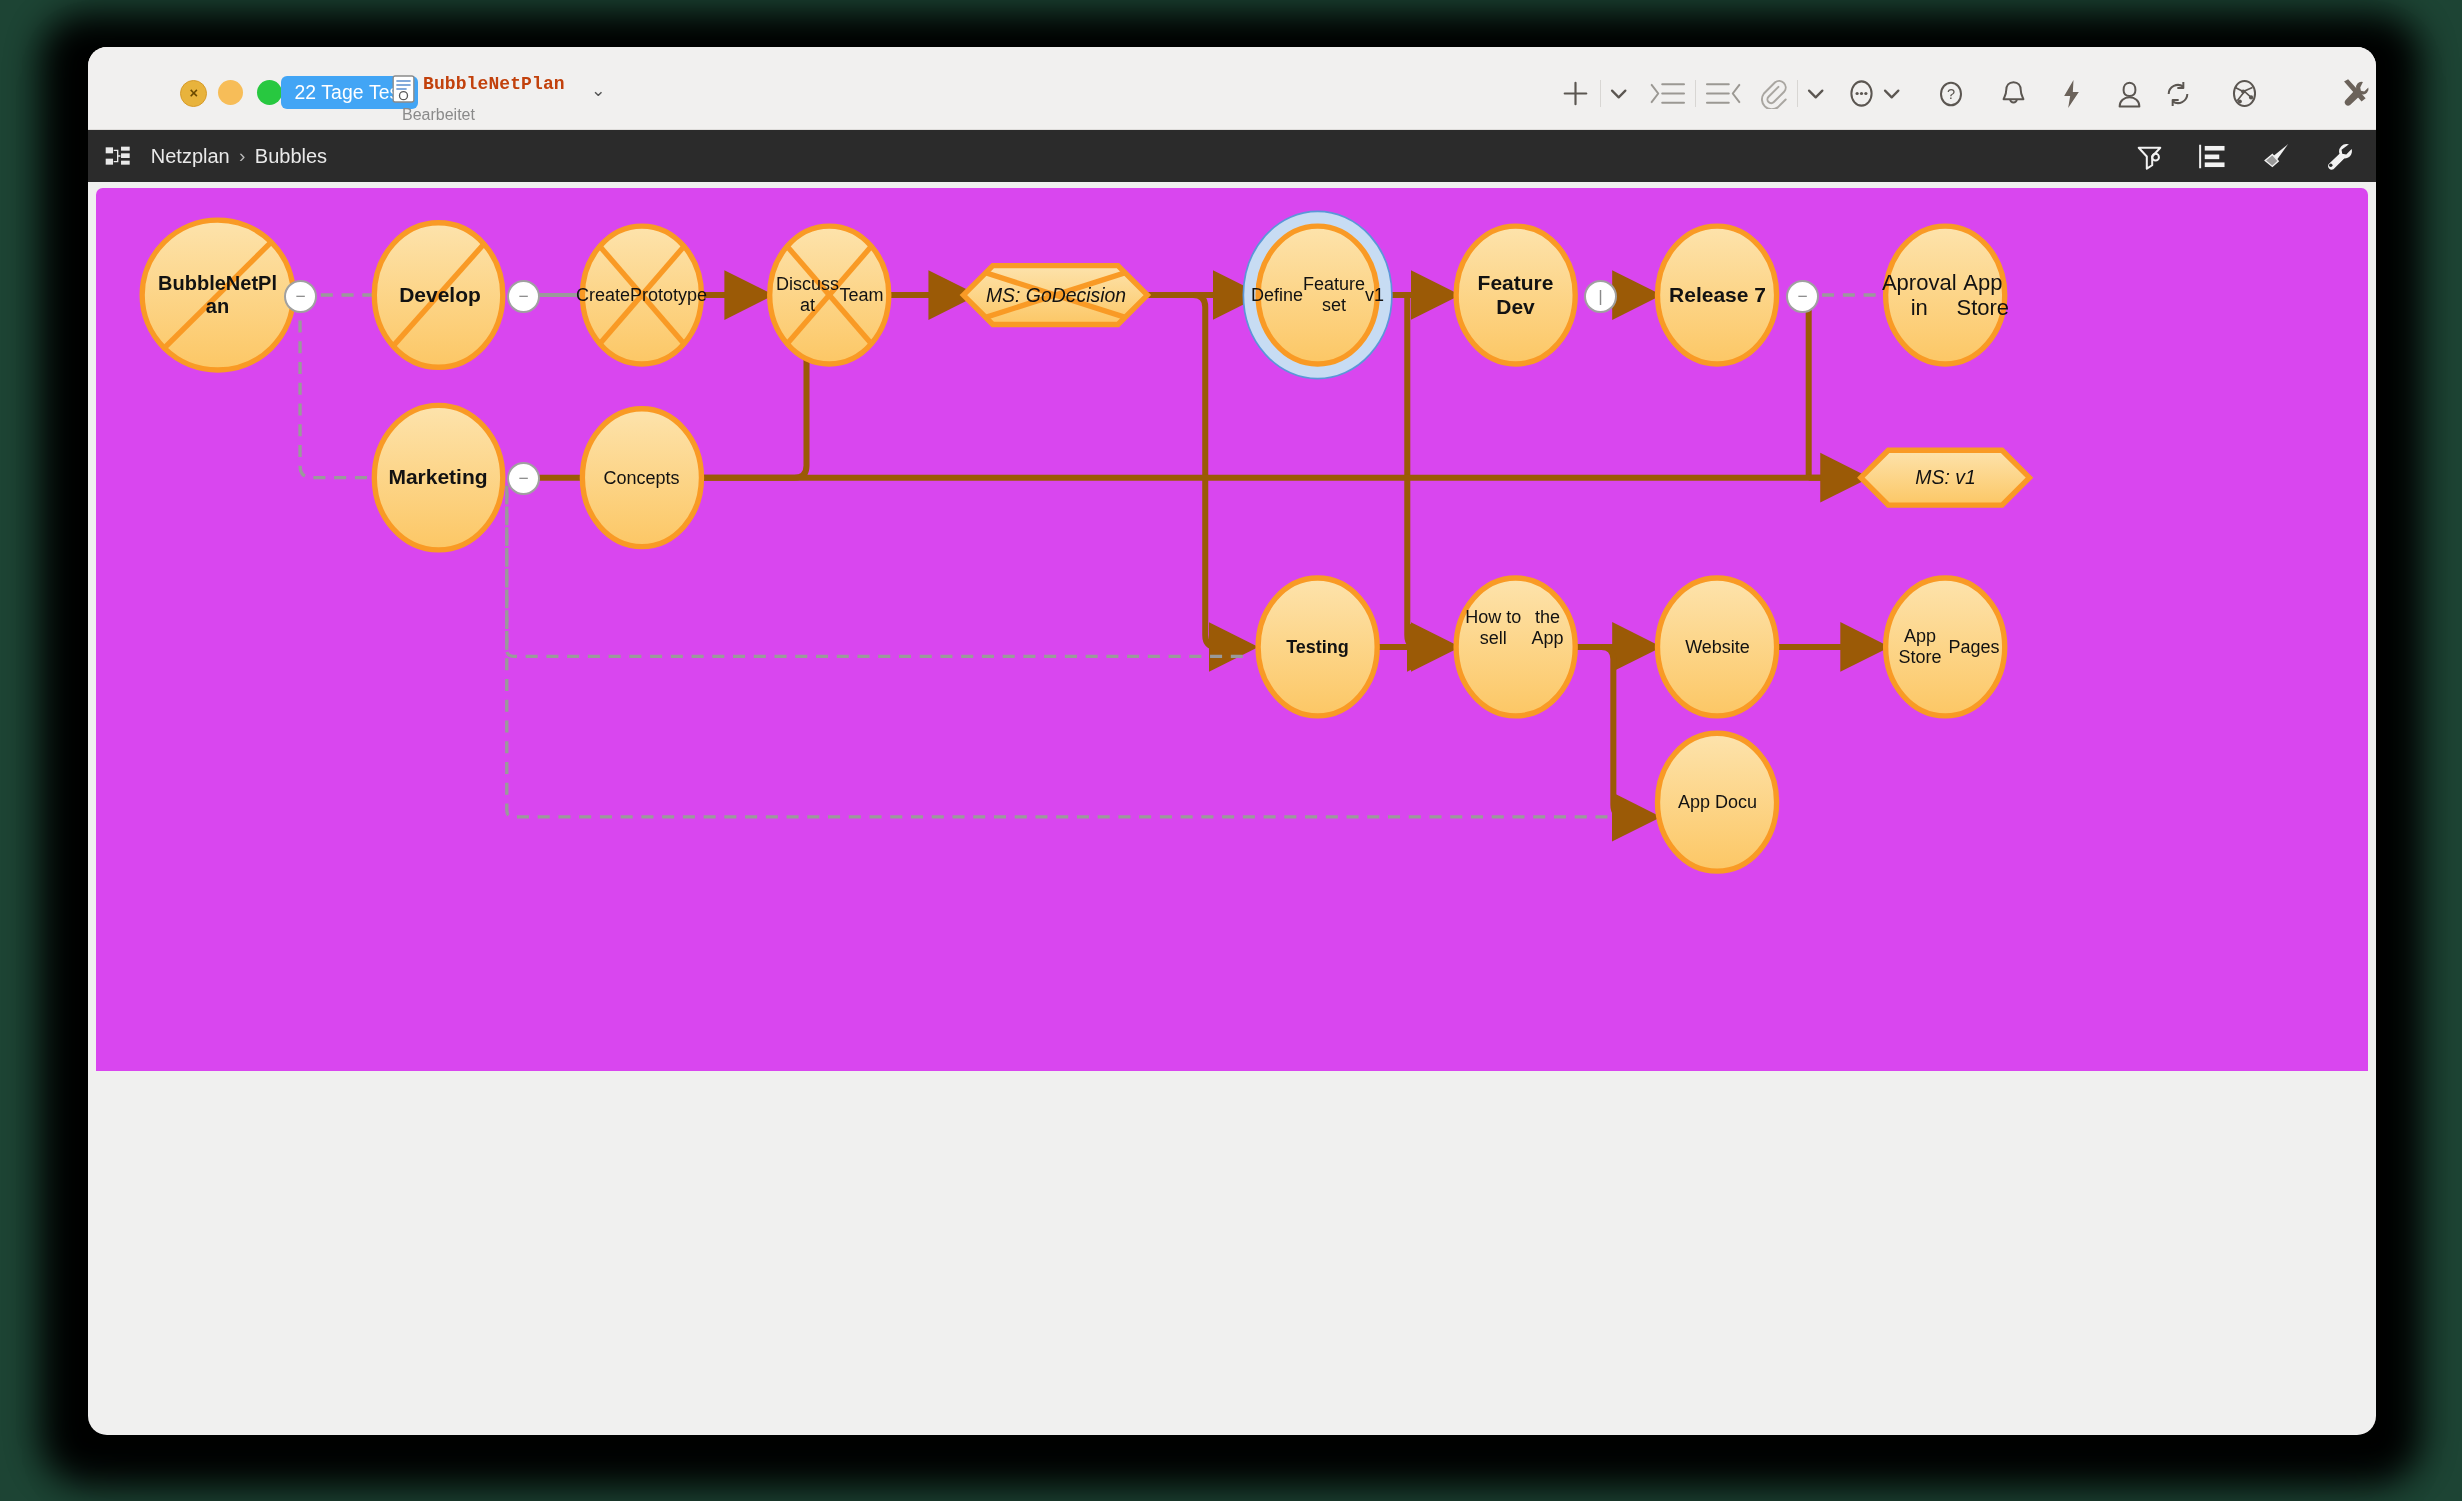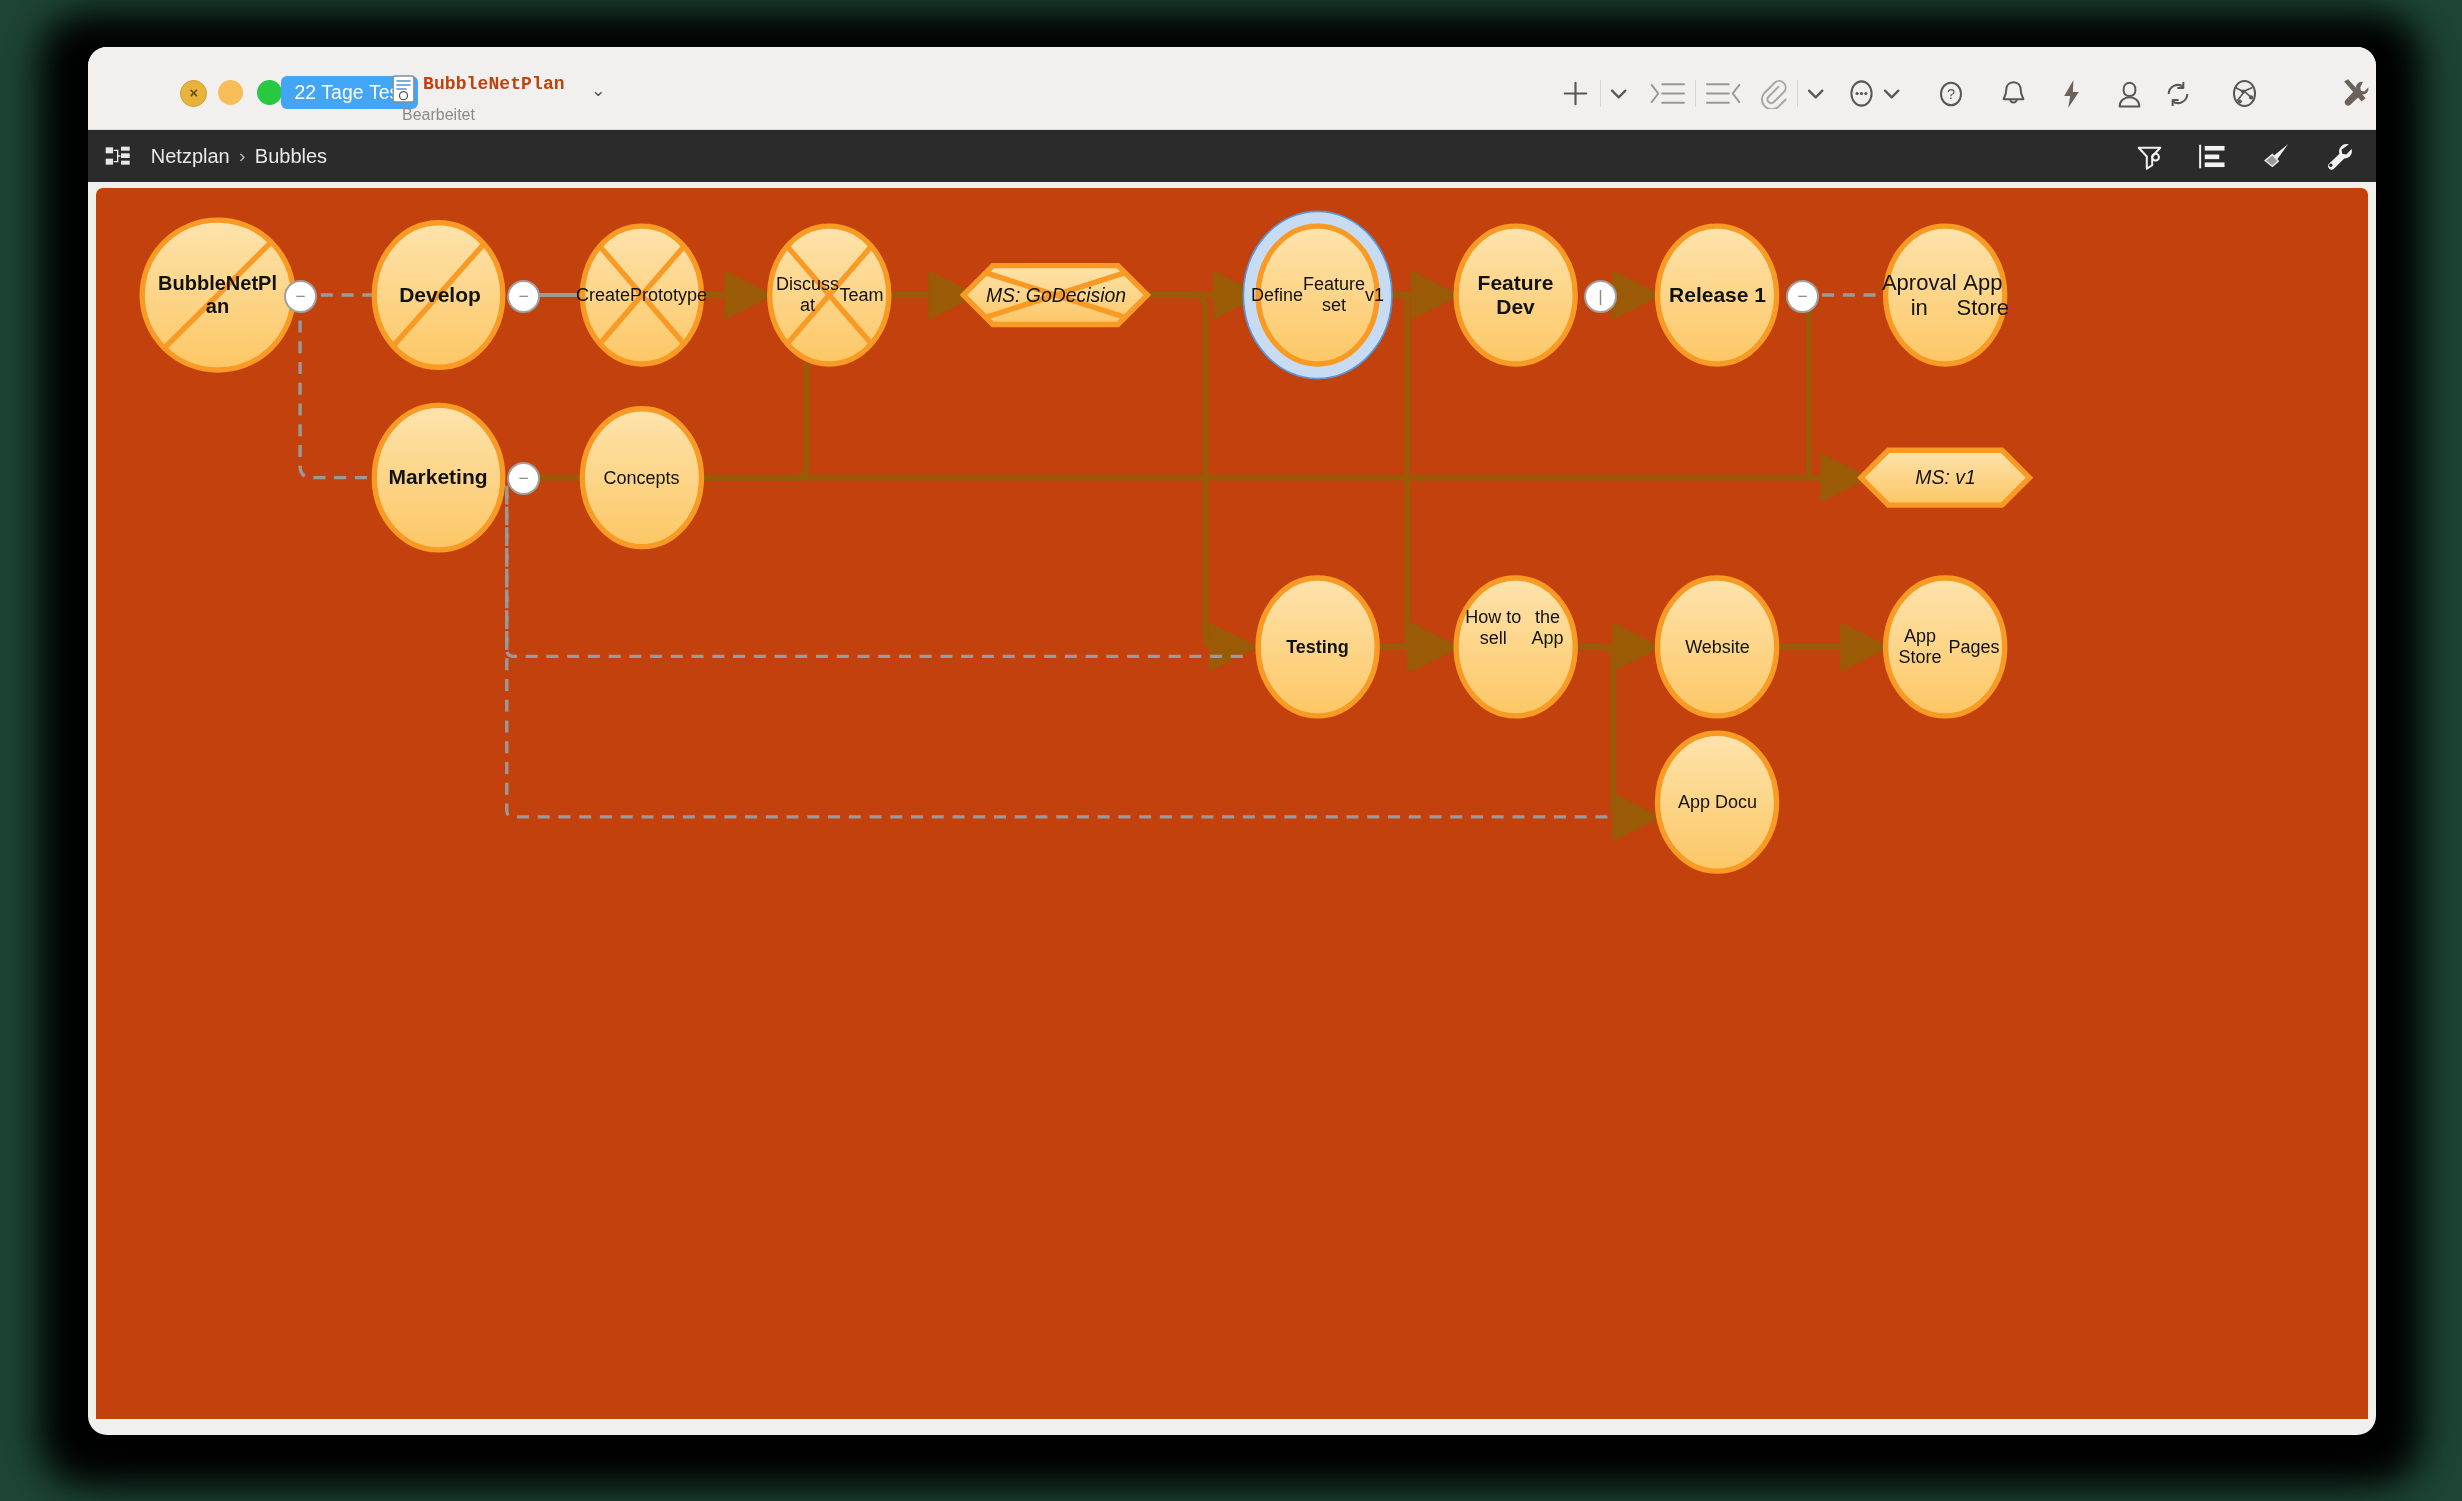--- a/index.html
+++ b/index.html
@@ -67,22 +67,22 @@
     position:relative;height:52px;background:#2b2b2b;
     display:flex;align-items:center;
   }
   #crumb-icon{margin-left:17.4px;width:25.4px;height:20px;}
   #crumb-text{margin-left:20px;font-size:20px;color:#e9e9e9;display:flex;align-items:center;gap:9.4px;}
   #crumb-text .sep{color:#b9b9b9;font-size:19px;}
   #crumb-right{position:absolute;right:23px;top:0;height:52px;display:flex;align-items:center;gap:31px;}
 
   
   #canvas{
-    position:absolute;left:8px;top:141px;width:2272px;height:1231px;
-    background:#c2410c;border-radius:6.7px 6.7px 0 0;overflow:hidden;
+    position:absolute;left:8px;top:141px;width:2272px;height:883px;
+    background:#d946ef;border-radius:6.7px 6.7px 0 0;overflow:hidden;
   }
   #svg-layer{position:absolute;left:0;top:0;}
   
   .node{position:absolute;}
   .node .label{
     position:absolute;inset:0;display:flex;align-items:center;justify-content:center;
     text-align:center;color:#121212;line-height:1.15;pointer-events:none;
     padding:0 5.4px;box-sizing:border-box;
   }
   .badge{
@@ -476,21 +476,21 @@
               <span>v1</span>
             </div>
           </div>
           <div class="node" style="left: 1360px; top: 38px; width: 119px; height: 138px;">
             <div class="label" style="font-size: 21px; font-weight: 700;">
               <span>Feature Dev</span>
             </div>
           </div>
           <div class="node" style="left: 1562px; top: 38px; width: 119px; height: 138px;">
             <div class="label" style="font-size: 21px; font-weight: 700;">
-              <span>Release 1</span>
+              <span>Release 7</span>
             </div>
           </div>
           <div class="node" style="left: 1790px; top: 38px; width: 119px; height: 138px;">
             <div class="label" style="font-size: 22px; font-weight: 400;">
               <span>Aproval in</span>
               <br>
               <span>App Store</span>
             </div>
           </div>
           <div class="node" style="left: 1765px; top: 262px; width: 169px; height: 55px;">

